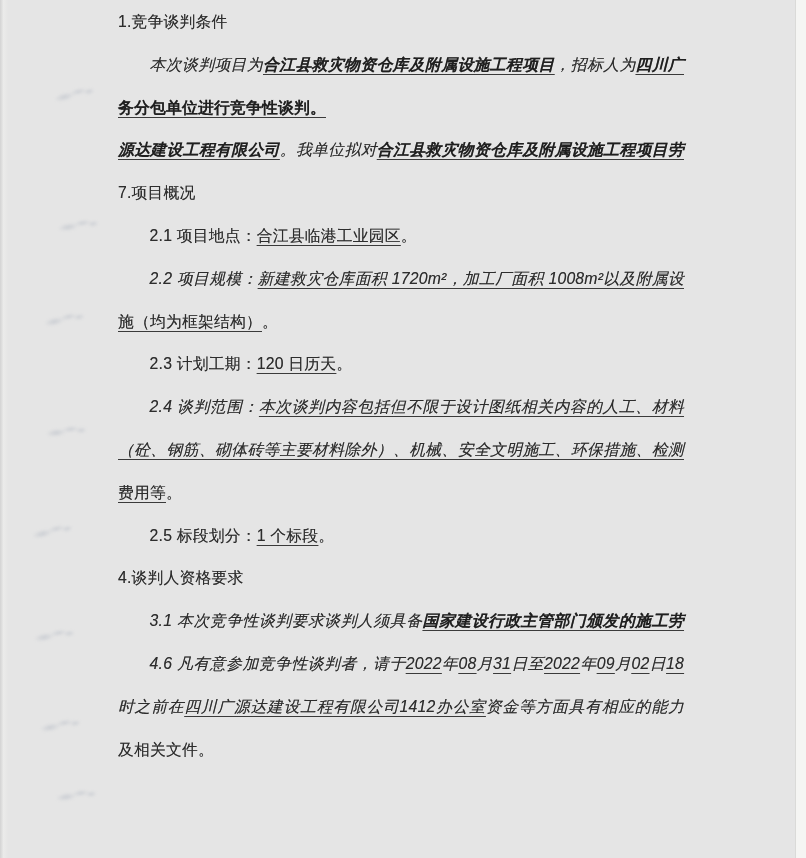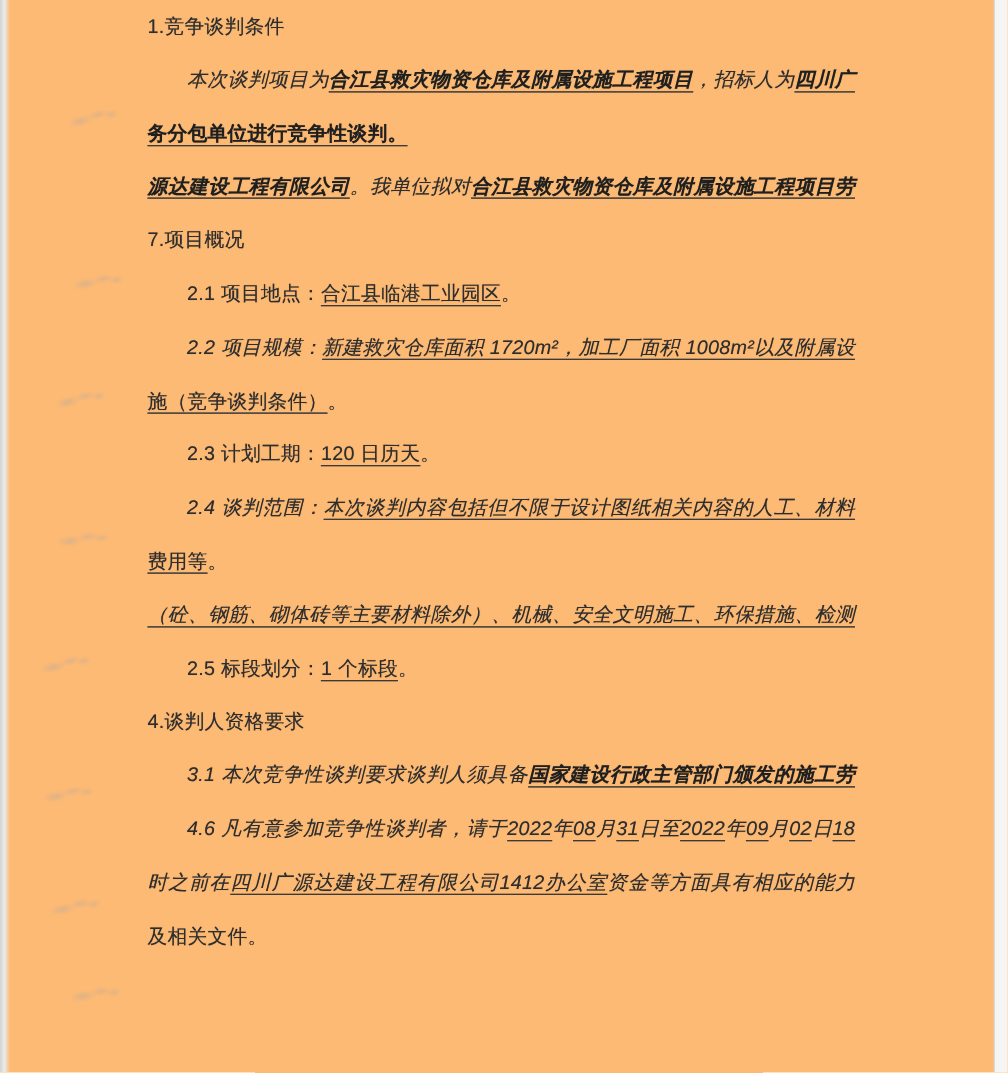--- a/index.html
+++ b/index.html
@@ -1,21 +1,21 @@
 <!DOCTYPE html>
 <html lang="zh"><head>
 <meta charset="utf-8">
 <style>
   html, body { margin: 0; padding: 0; background: #ffffff; }
 
   .page {
     position: relative;
     width: 806px;
     height: 858px;
-    background: #fdba74;
+    background: #e5e5e5;
     overflow: hidden;
     font-family: "Liberation Sans", "DejaVu Sans", sans-serif;
     color: #2d2d2d;
   }
 
   
   .edge-left {
     position: absolute; left: 0; top: 0; bottom: 0; width: 8px;
     background: linear-gradient(90deg, #d3d3d3 0%, #ebebea 45%, rgba(255,255,255,0) 100%);
   }
@@ -88,25 +88,25 @@
   <div class="smudge s8"></div>
 
   <div class="doc">
       <div class="line"><span>1.竞争谈判条件</span></div>
       <div class="line indent just"><span>本次谈判项目为</span><span class="b u">合江县救灾物资仓库及附属设施工程项目</span><span>，招标人为</span><span class="b u">四川广</span></div>
       <div class="line"><span class="b u">务分包单位进行竞争性谈判。</span></div>
       <div class="line just"><span class="b u">源达建设工程有限公司</span><span>。我单位拟对</span><span class="b u">合江县救灾物资仓库及附属设施工程项目劳</span></div>
       <div class="line"><span>7.项目概况</span></div>
       <div class="line indent"><span>2.1 项目地点：</span><span class="u">合江县临港工业园区</span><span>。</span></div>
       <div class="line indent just"><span>2.2 项目规模：</span><span class="u">新建救灾仓库面积 1720m²，加工厂面积 1008m²以及附属设</span></div>
-      <div class="line"><span class="u">施（竞争谈判条件）</span><span>。</span></div>
+      <div class="line"><span class="u">施（均为框架结构）</span><span>。</span></div>
       <div class="line indent"><span>2.3 计划工期：</span><span class="u">120 日历天</span><span>。</span></div>
       <div class="line indent just"><span>2.4 谈判范围：</span><span class="u">本次谈判内容包括但不限于设计图纸相关内容的人工、材料</span></div>
+      <div class="line just"><span class="u">（砼、钢筋、砌体砖等主要材料除外）、机械、安全文明施工、环保措施、检测</span></div>
       <div class="line"><span class="u">费用等</span><span>。</span></div>
-      <div class="line just"><span class="u">（砼、钢筋、砌体砖等主要材料除外）、机械、安全文明施工、环保措施、检测</span></div>
       <div class="line indent"><span>2.5 标段划分：</span><span class="u">1 个标段</span><span>。</span></div>
       <div class="line"><span>4.谈判人资格要求</span></div>
       <div class="line indent just"><span>3.1 本次竞争性谈判要求谈判人须具备</span><span class="b u">国家建设行政主管部门颁发的施工劳</span></div>
       <div class="line indent just"><span>4.6 凡有意参加竞争性谈判者，请于</span><span class="u">2022</span><span>年</span><span class="u">08</span><span>月</span><span class="u">31</span><span>日至</span><span class="u">2022</span><span>年</span><span class="u">09</span><span>月</span><span class="u">02</span><span>日</span><span class="u">18</span></div>
       <div class="line just"><span>时之前在</span><span class="u">四川广源达建设工程有限公司1412办公室</span><span>资金等方面具有相应的能力</span></div>
       <div class="line"><span>及相关文件。</span></div>
     </div>
 </div>
 
 </body></html>

